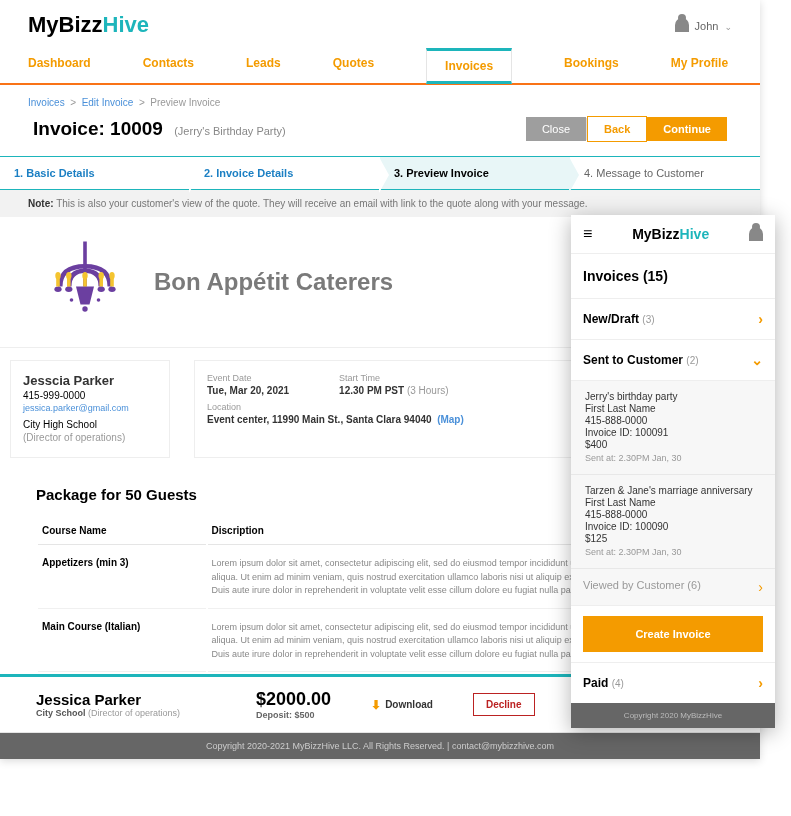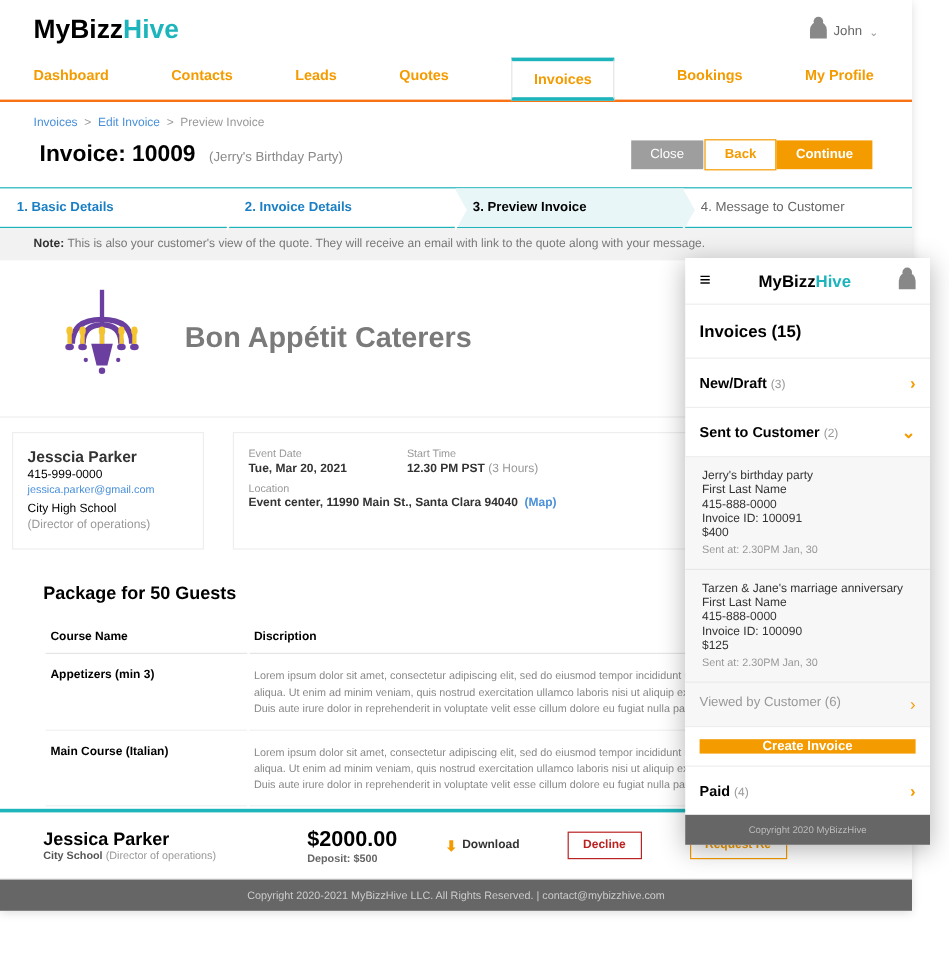--- a/index.html
+++ b/index.html
@@ -77,21 +77,21 @@
 .acc{display:flex;align-items:center;justify-content:space-between;padding:12px;border-top:1px solid #eee;font-size:12px;font-weight:700}
 .acc .cnt{color:#999;font-weight:400;font-size:10px}
 .acc-chev{color:#f49b00;font-size:14px}
 .sent-body{background:#f7f7f7;border-top:1px solid #eee}
 .inv{padding:10px 14px;border-bottom:1px solid #e8e8e8}
 .inv-title{color:#3b8fd6;font-weight:400;font-size:11px;margin-bottom:4px}
 .inv div{font-size:10px;color:#333;margin-bottom:1px}
 .inv .sent{color:#999;font-size:9px;margin-top:3px}
 .viewed{padding:10px 12px;color:#999;font-size:11px;display:flex;justify-content:space-between;background:#f7f7f7}
 .create-wrap{padding:10px 12px;background:#fff;border-top:1px solid #eee}
-.btn-create{width:100%;background:#f49b00;color:#fff;border:none;padding:0;font-size:11px;font-weight:700}
+.btn-create{width:100%;background:#f49b00;color:#fff;border:none;padding:12px;font-size:11px;font-weight:700}
 .m-foot{background:#666;color:#bbb;font-size:8px;text-align:center;padding:8px}
 </style>
 </head>
 <body>
 
 <div class="desktop">
   <div class="header">
     <div class="logo"><span class="b">MyBizz</span><span class="h">Hive</span></div>
     <div class="user">
       <span class="user-ico"></span>

